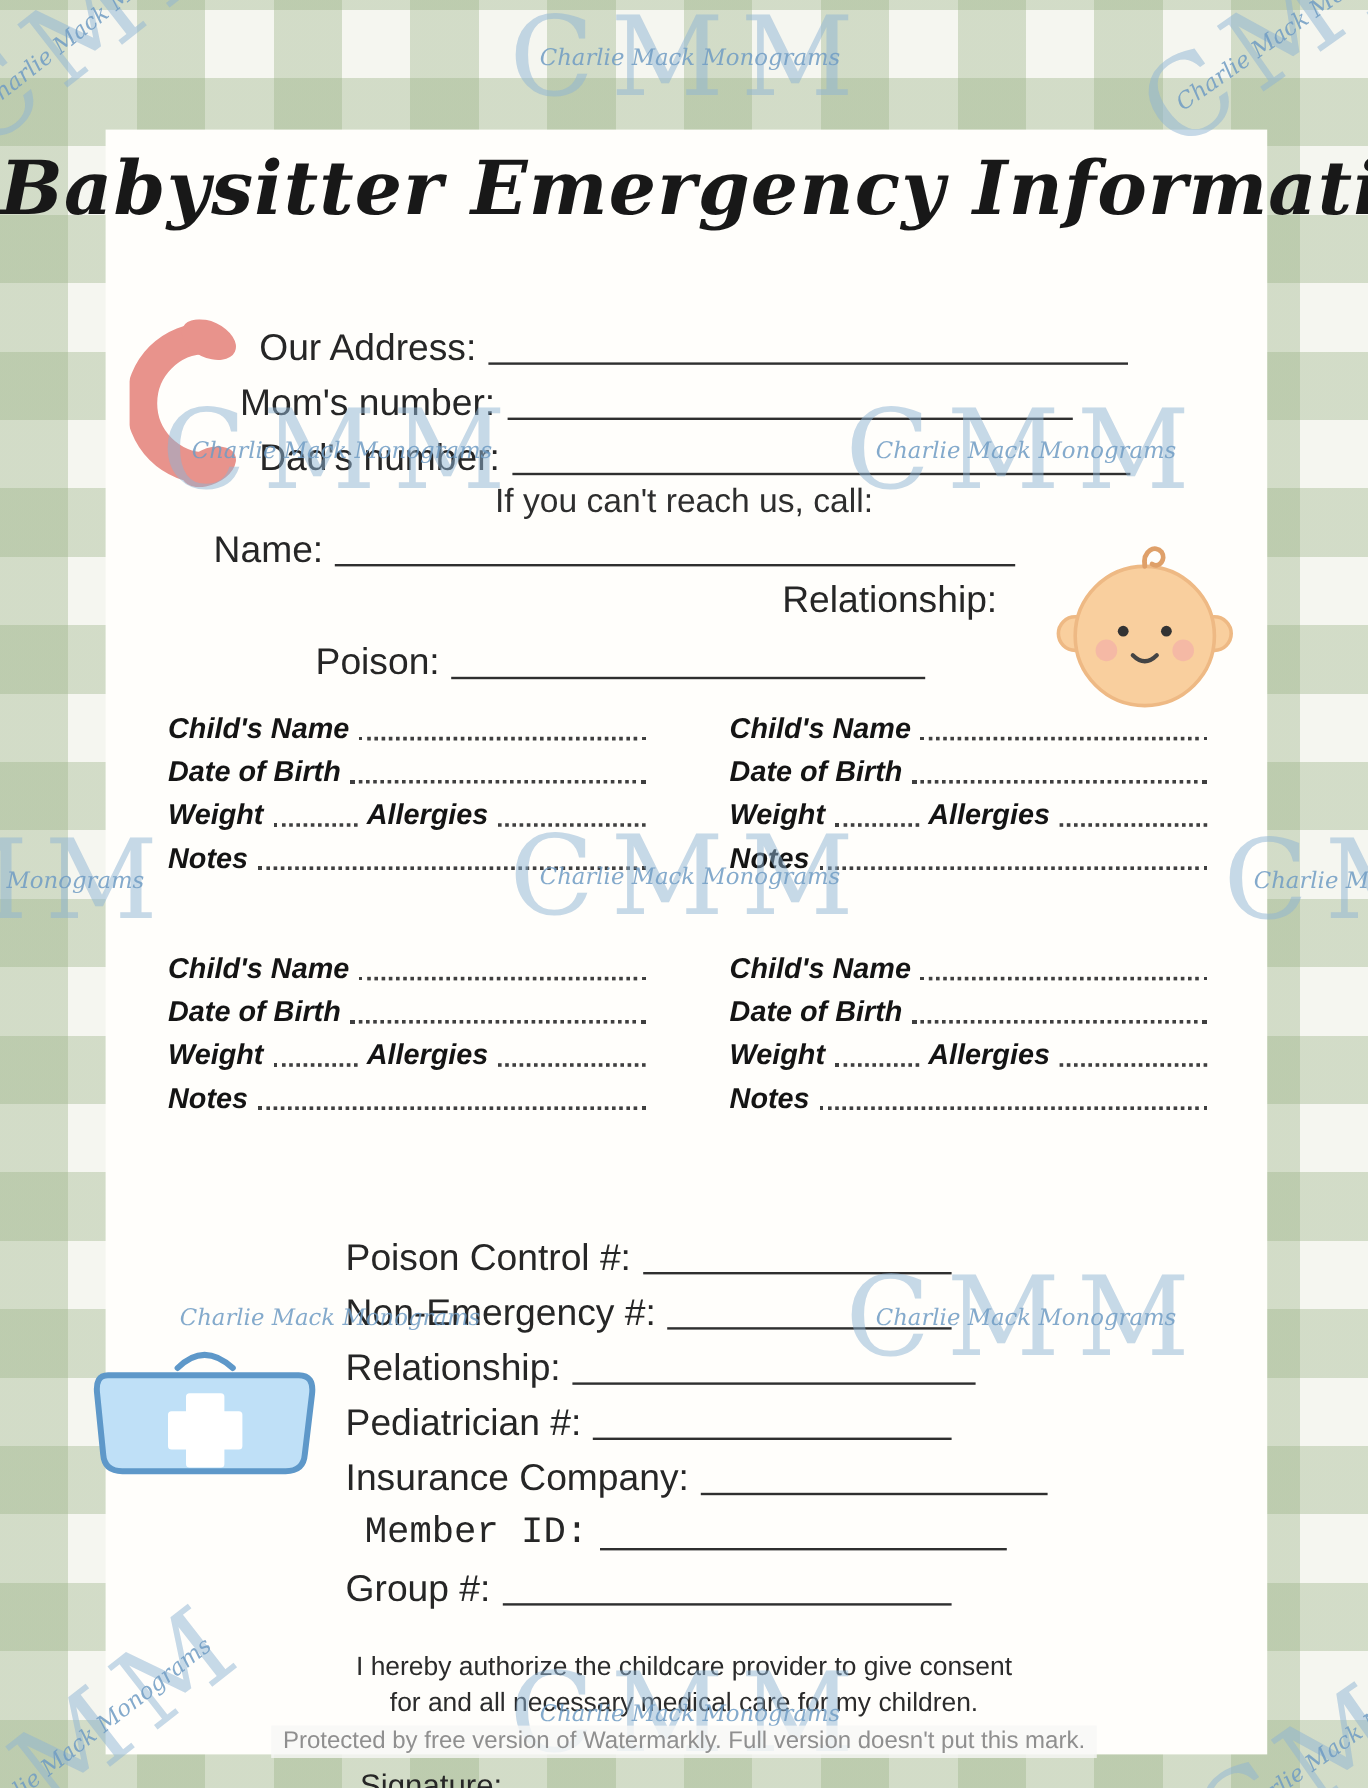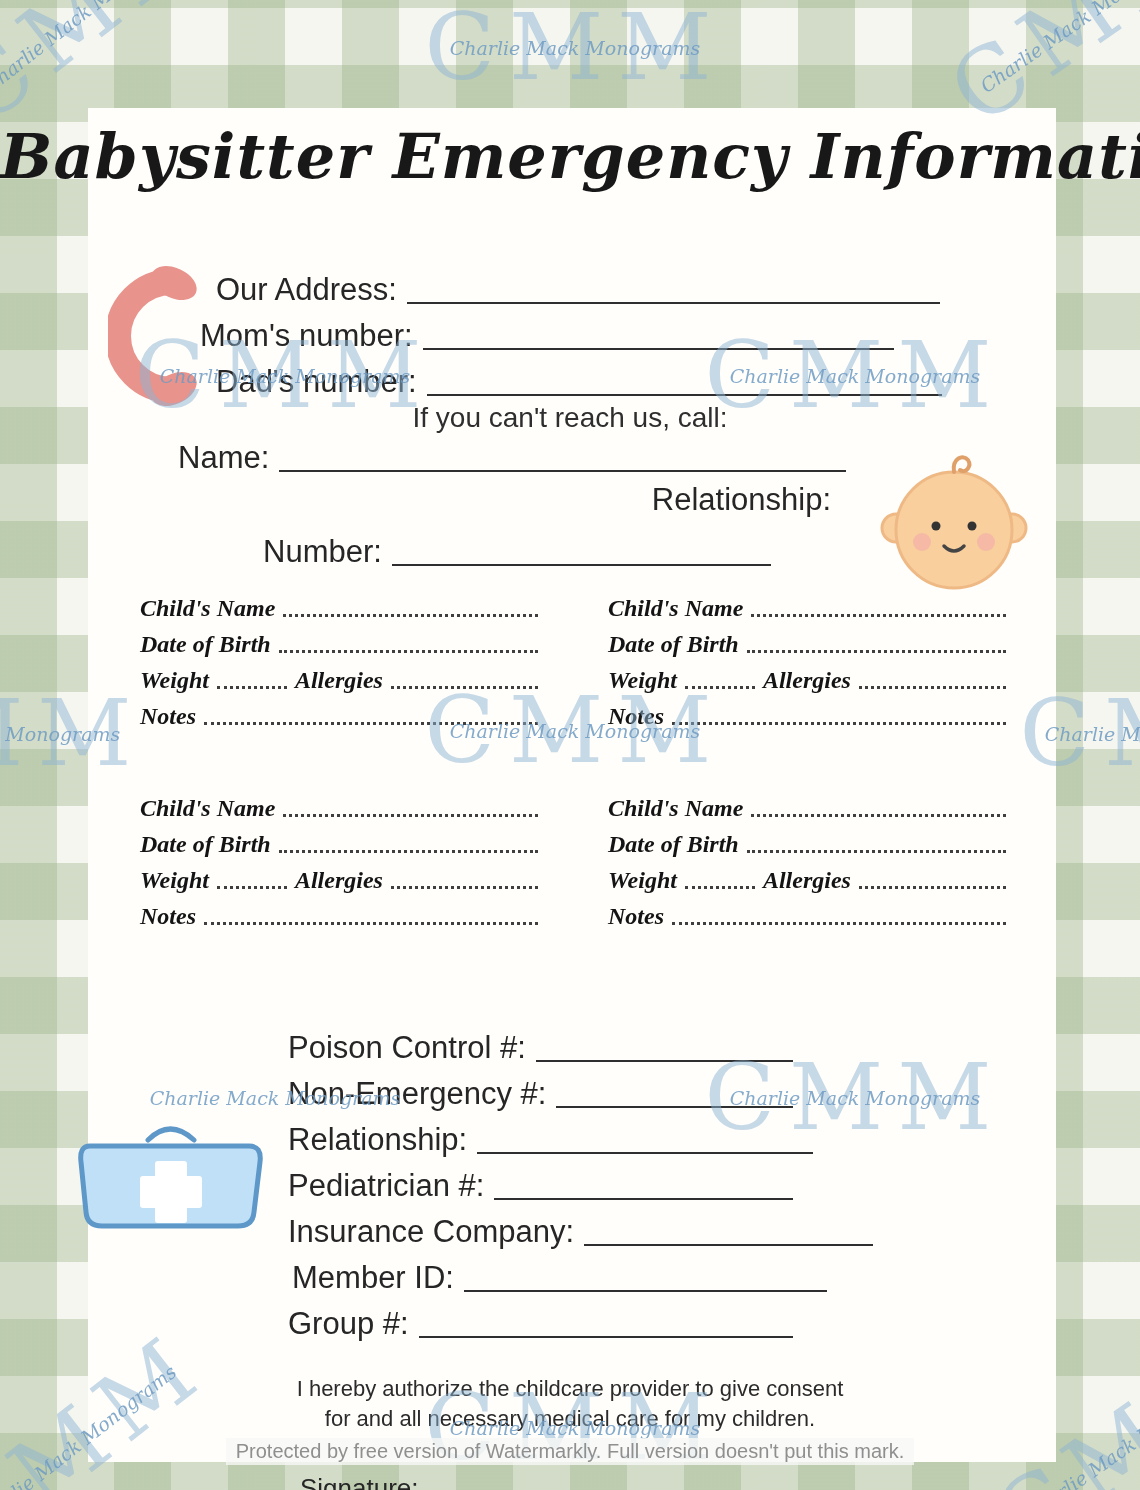--- a/index.html
+++ b/index.html
@@ -15,21 +15,21 @@
   .center-text{left:0;right:0;text-align:center;}
   .title{top:120px;font-family:"DejaVu Serif",serif;font-style:italic;font-weight:700;
     font-size:62px;color:#181818;letter-spacing:1px;white-space:nowrap;}
   .headline{top:222px;font-size:28px;color:#2e2e2e;}
   .sub-headline{top:402px;font-size:28px;color:#2e2e2e;}
   .frow{display:flex;align-items:flex-end;height:44px;gap:10px;}
   .flabel{font-size:31px;color:#262626;white-space:nowrap;line-height:1.15;}
   .fline{flex:1;border-bottom:2px solid #2f2f2f;height:36px;margin-bottom:4px;}
   .card{width:398px;}
   .crow{display:flex;align-items:flex-end;height:36px;gap:8px;}
-  .script{font-family:Liberation Serif, serif;font-style:italic;font-weight:700;
+  .script{font-family:Liberation Sans, sans-serif;font-style:italic;font-weight:700;
     font-size:24px;color:#141414;white-space:nowrap;line-height:1.1;}
   .dots{flex:1;border-bottom:3px dotted #3f3f3f;height:26px;margin-bottom:4px;}
   .dots-short{flex:0 0 70px;}
   .consent{top:1374px;font-size:22px;line-height:30px;color:#2b2b2b;}
   .sig-row{left:300px;top:1426px;width:540px;margin-top:34px;}
   .notice-wrap{top:1438px;z-index:20;}
   .notice{display:inline-block;font-size:20px;color:#8f8f8f;
     background:rgba(248,248,246,0.8);padding:2px 10px;}
   .wm{position:absolute;width:310px;text-align:center;pointer-events:none;z-index:9;}
   .wm-big{display:block;font-family:"DejaVu Serif",serif;font-size:92px;line-height:1;
@@ -89,21 +89,21 @@
 
   <div class="abs frow" style="left:178px;top:432px;width:668px;">
     <span class="flabel">Name:</span>
     <span class="fline"></span>
   </div>
   <div class="abs frow" style="left:263px;top:482px;width:568px;flex-direction:column;">
     <span class="flabel">Relationship:</span>
     <span class="fline"></span>
   </div>
   <div class="abs frow" style="left:263px;top:526px;width:508px;">
-    <span class="flabel">Number:</span>
+    <span class="flabel">Poison:</span>
     <span class="fline"></span>
   </div>
 
   <div class="abs card" style="left:140px;top:585px;">
     <div class="crow">
       <span class="script">Child's Name</span>
       <span class="dots"></span>
     </div>
     <div class="crow">
       <span class="script">Date of Birth</span>
@@ -197,21 +197,21 @@
     <span class="fline"></span>
   </div>
   <div class="abs frow" style="left:288px;top:1160px;width:505px;">
     <span class="flabel">Pediatrician #:</span>
     <span class="fline"></span>
   </div>
   <div class="abs frow" style="left:288px;top:1206px;width:585px;">
     <span class="flabel">Insurance Company:</span>
     <span class="fline"></span>
   </div>
-  <div class="abs frow" style="left:292px;top:1252px;width:535px;">
+  <div class="abs frow" style="left:304px;top:1252px;width:535px;font-family:Liberation Mono, monospace;">
     <span class="flabel">Member ID:</span>
     <span class="fline"></span>
   </div>
   <div class="abs frow" style="left:288px;top:1298px;width:505px;">
     <span class="flabel">Group #:</span>
     <span class="fline"></span>
   </div>
 
   <div class="abs center-text consent">
     <div>I hereby authorize the childcare provider to give consent</div>

